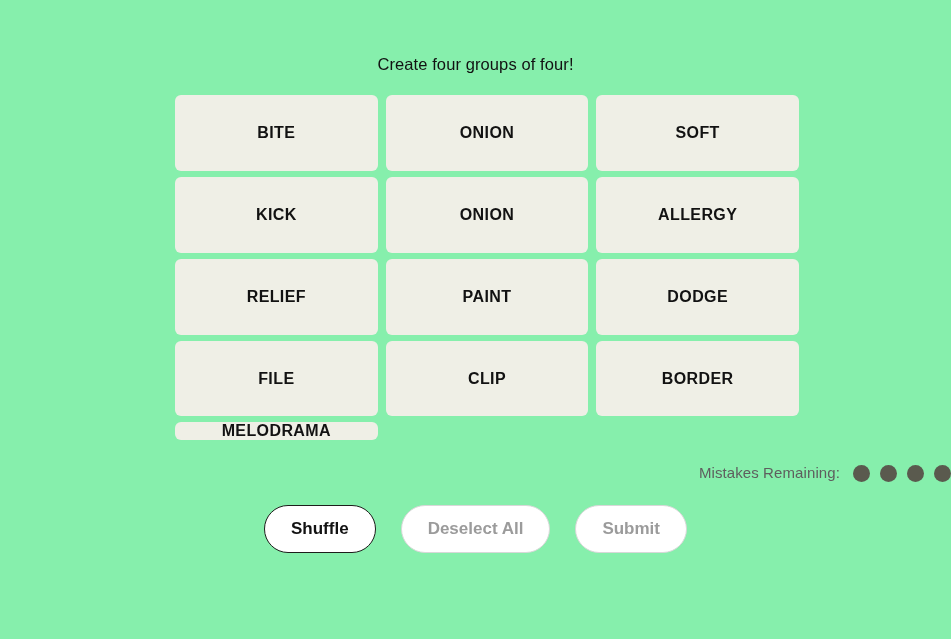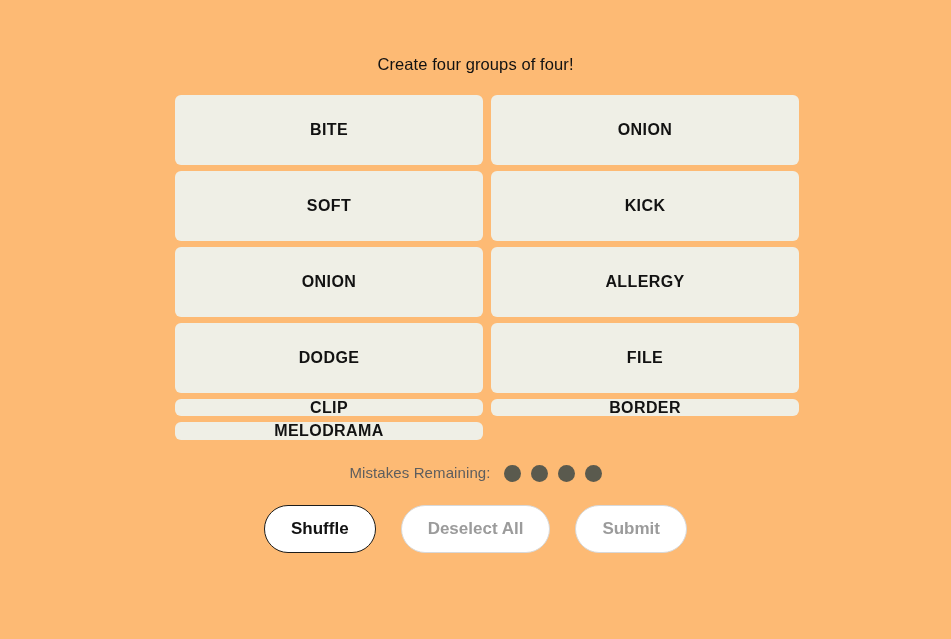--- a/index.html
+++ b/index.html
@@ -9,21 +9,21 @@
     height: 639px;
     background: #ffffff;
     font-family: "Liberation Sans", sans-serif;
     overflow: hidden;
   }
 
   .page {
     position: relative;
     width: 951px;
     height: 639px;
-    background: #fdba74;
+    background: #86efac;
   }
 
   
   .title {
     position: absolute;
     left: 0;
     top: 54px;
     width: 951px;
     text-align: center;
     font-size: 16.5px;
@@ -34,21 +34,21 @@
   }
 
   
   .grid {
     position: absolute;
     left: 175px;
     top: 95px;
     width: 624px;
     height: 345px;
     display: grid;
-    grid-template-columns: repeat(2, 1fr);
+    grid-template-columns: repeat(3, 1fr);
     grid-template-rows: repeat(4, 1fr);
     column-gap: 8px;
     row-gap: 6px;
   }
 
   .tile {
     background: #efefe6;
     border-radius: 6px;
     display: flex;
     align-items: center;
@@ -71,21 +71,21 @@
 
   
   .mistakes-row {
     position: absolute;
     left: 0;
     top: 462px;
     width: 951px;
     height: 22px;
     display: flex;
     align-items: center;
-    justify-content: center;
+    justify-content: flex-end;
     gap: 11px;
   }
 
   .mistakes-label {
     font-size: 15px;
     font-weight: 400;
     color: #5e5e5e;
     letter-spacing: 0.1px;
     line-height: 20px;
   }
@@ -166,21 +166,27 @@
     <div class="tile">
       <span class="tile-label">KICK</span>
     </div>
 
     <div class="tile">
       <span class="tile-label">ONION</span>
     </div>
     <div class="tile">
       <span class="tile-label">ALLERGY</span>
     </div>
-
+    <div class="tile">
+      <span class="tile-label">RELIEF</span>
+    </div>
+
+    <div class="tile">
+      <span class="tile-label">PAINT</span>
+    </div>
     <div class="tile">
       <span class="tile-label">DODGE</span>
     </div>
     <div class="tile">
       <span class="tile-label">FILE</span>
     </div>
     <div class="tile">
       <span class="tile-label">CLIP</span>
     </div>
 

